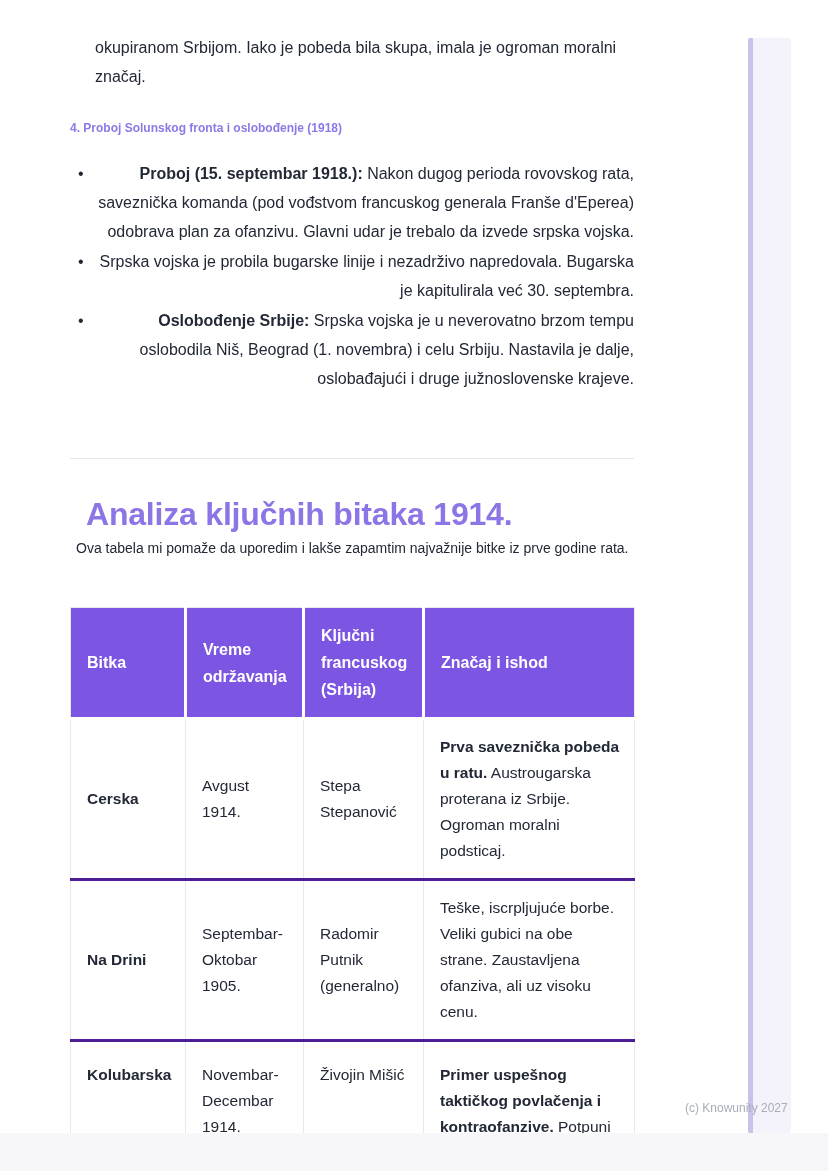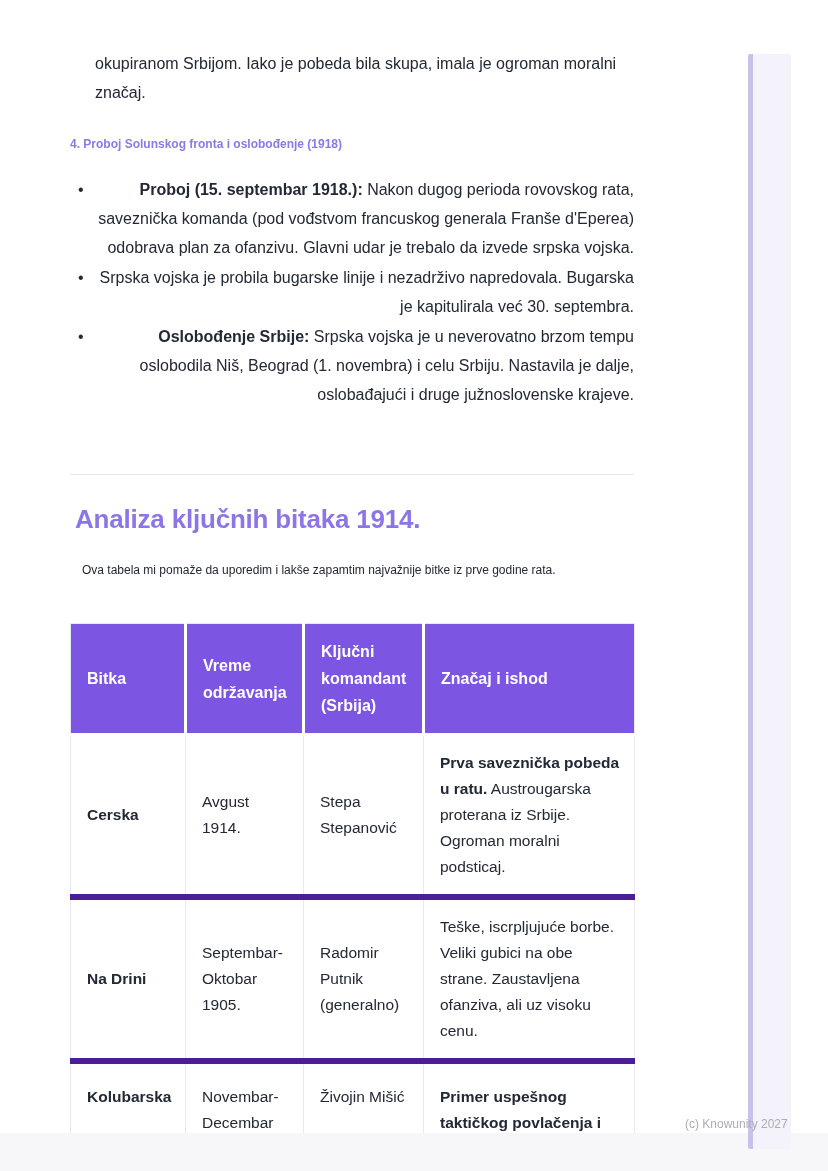--- a/index.html
+++ b/index.html
@@ -5,21 +5,21 @@
   html,body{margin:0;padding:0;background:#ffffff;}
   .screen{
     position:relative;
     width:828px;height:1171px;
     overflow:hidden;
     background:#ffffff;
     font-family:"Liberation Sans","DejaVu Sans",sans-serif;
     color:#222835;
   }
   .page{
-    position:absolute;left:0;top:16px;width:828px;height:1133px;
+    position:absolute;left:0;top:0;width:828px;height:1133px;
     background:#ffffff;overflow:hidden;
   }
   .page-gap{
     position:absolute;left:0;top:1133px;width:828px;height:38px;
     background:#f7f7f9;
   }
   .continuation{
     position:absolute;left:95px;top:33px;width:540px;
     font-size:16px;line-height:29px;margin:0;
   }
@@ -38,26 +38,26 @@
     content:"•";position:absolute;left:8px;top:0;
     font-size:16px;color:#222835;
   }
   .b{font-weight:700;}
   .divider{
     position:absolute;left:70px;top:458px;width:564px;height:0;
     border:none;border-top:1px solid #e7e8ed;margin:0;
   }
   .h2{
     position:absolute;left:70px;top:482px;width:564px;
-    font-size:26px;line-height:32px;font-weight:700;margin:5px;
+    font-size:32px;line-height:32px;font-weight:700;margin:16px;
     color:#8d75e6;letter-spacing:-0.2px;
   }
   .intro{
     position:absolute;left:70px;top:528px;width:564px;
-    font-size:12px;line-height:29px;margin:12px;text-align:justify;
+    font-size:14px;line-height:29px;margin:6px;text-align:justify;
   }
   table.battles{
     position:absolute;left:70px;top:607px;width:564px;
     border-collapse:collapse;table-layout:fixed;
     font-size:15.5px;line-height:26px;
     border:1px solid #e8e9ef;
   }
   table.battles col.c1{width:115px;}
   table.battles col.c2{width:118px;}
   table.battles col.c3{width:120px;}
@@ -66,21 +66,21 @@
     background:#7c55e2;color:#ffffff;font-weight:700;font-size:16px;
     text-align:left;vertical-align:middle;
     padding:14px 10px 14px 16px;
     border-right:3px solid #ffffff;border-bottom:3px solid #ffffff;
     height:111px;box-sizing:border-box;line-height:27px;
   }
   table.battles th:last-child{border-right:none;}
   table.battles td{
     background:#ffffff;vertical-align:middle;
     padding:14px 12px 14px 16px;
-    border-right:1px solid #e8e9ef;border-bottom:6px solid #4c1d95;
+    border-right:1px solid #e8e9ef;border-bottom:3px solid #4c1d95;
     box-sizing:border-box;
   }
   table.battles td:last-child{border-right:none;}
   table.battles tr.r1 td,table.battles tr.r2 td{height:155px;}
   table.battles tr.r3 td{height:260px;vertical-align:top;padding-top:20px;}
   td.battle-name{font-weight:700;}
   .side-strip{
     position:absolute;left:753px;top:38px;width:38px;height:1095px;
     background:#f4f2fb;border-radius:0 2px 2px 0;z-index:1;
   }
@@ -119,21 +119,21 @@
       <colgroup>
           <col class="c1">
           <col class="c2">
           <col class="c3">
           <col class="c4">
         </colgroup>
       <thead>
         <tr>
           <th>Bitka</th>
           <th>Vreme održavanja</th>
-          <th>Ključni komandant (Srbija)</th>
+          <th>Ključni francuskog (Srbija)</th>
           <th>Značaj i ishod</th>
         </tr>
       </thead>
       <tbody>
         <tr class="r1">
           <td class="battle-name">Cerska</td>
           <td>Avgust 1914.</td>
           <td>Stepa Stepanović</td>
           <td><span class="b">Prva saveznička pobeda u ratu.</span><span> Austrougarska proterana iz Srbije. Ogroman moralni podsticaj.</span></td>
         </tr>

